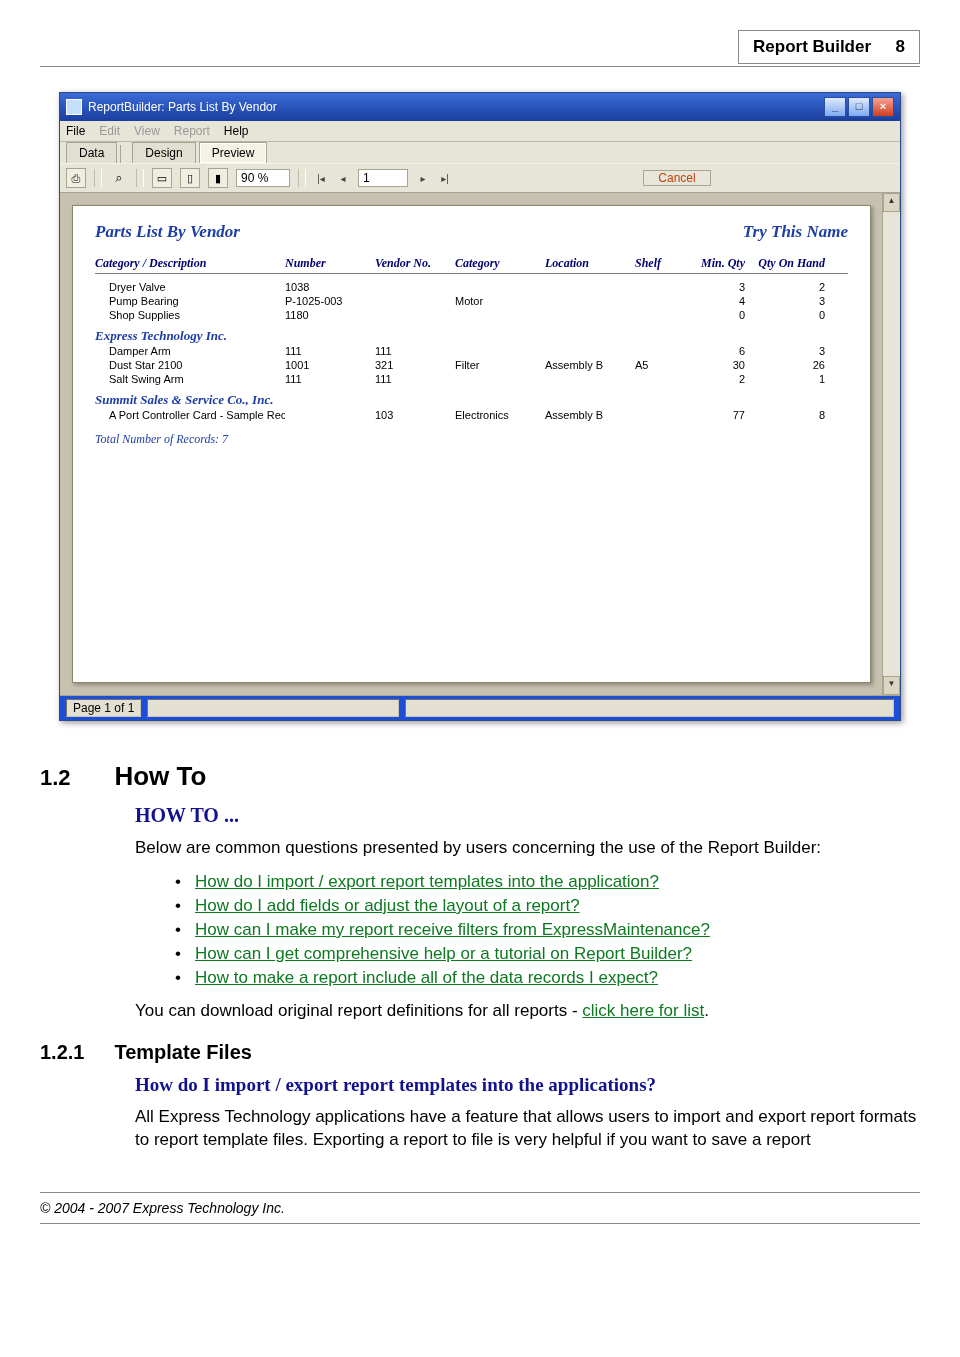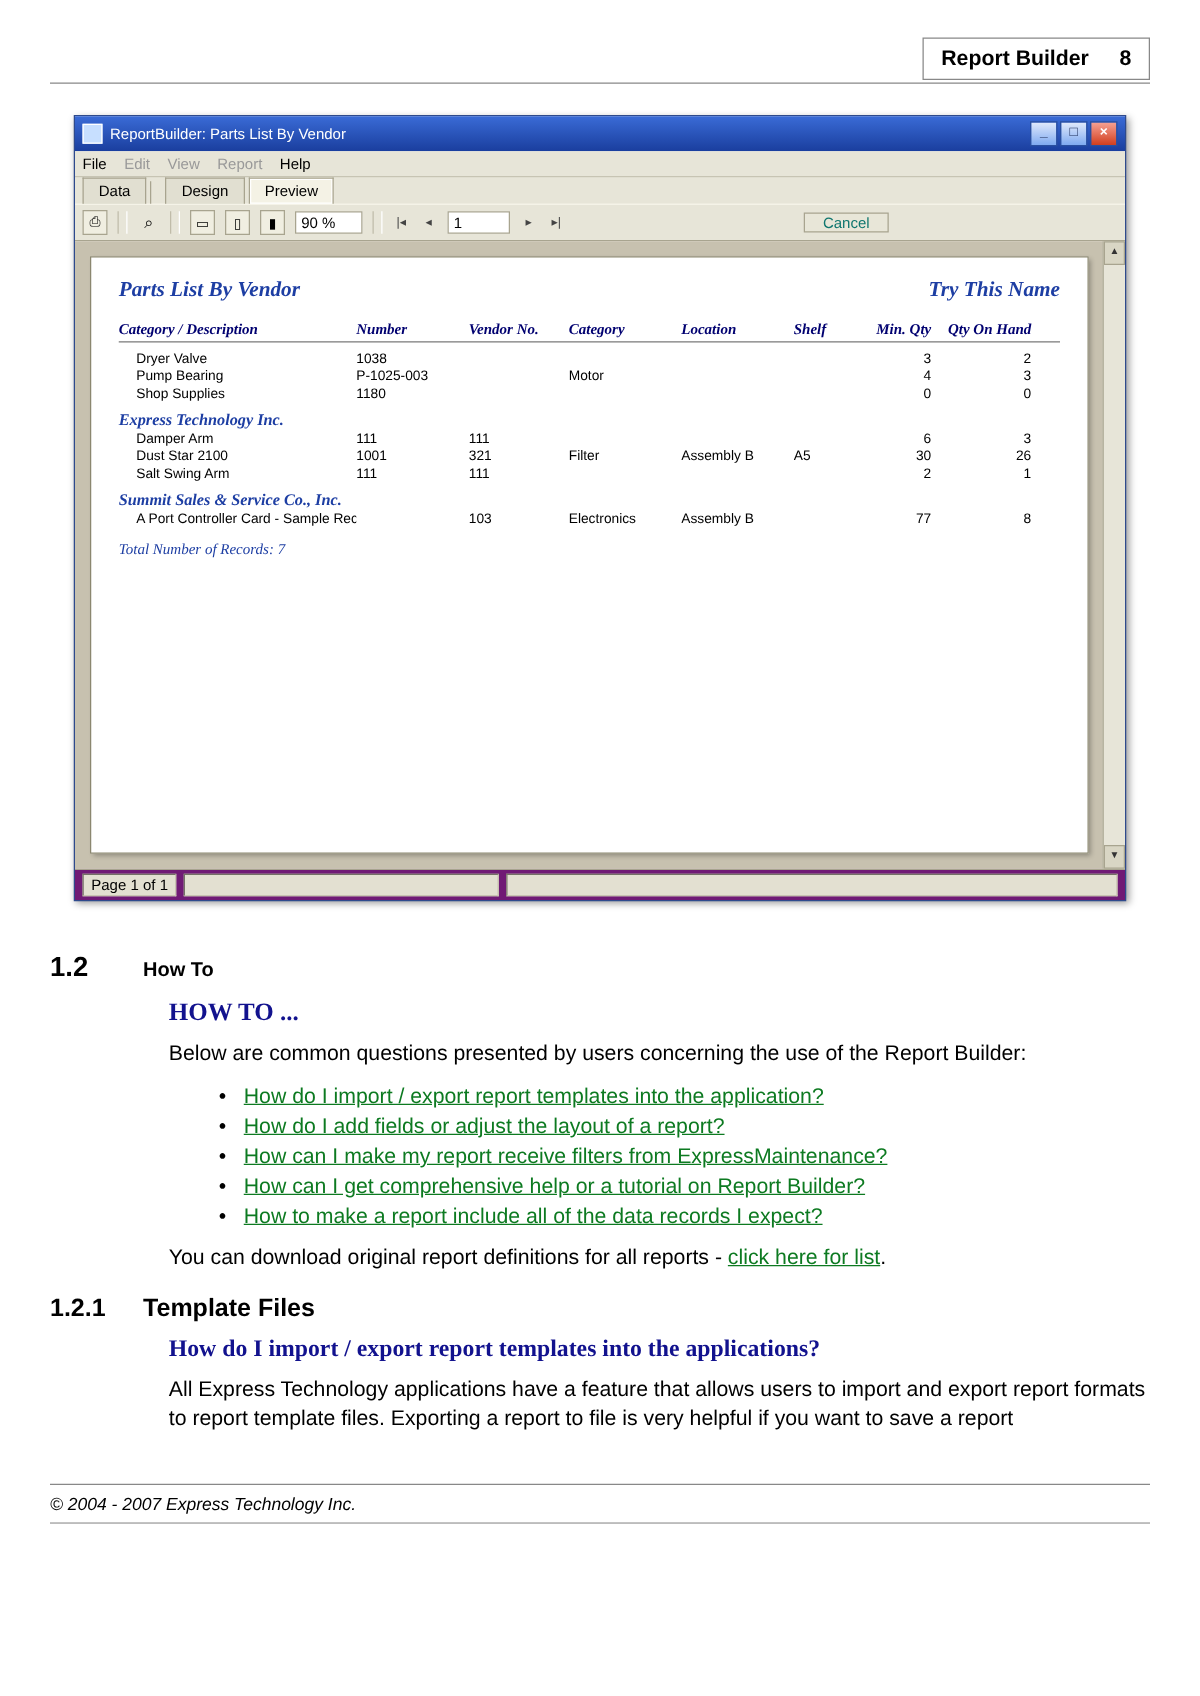--- a/index.html
+++ b/index.html
@@ -103,21 +103,21 @@
   }
   .tb-sep { width:6px; height:18px; border-left:1px solid #c0bca9; border-right:1px solid #fff; }
   .icon-btn {
     width:18px;height:18px;border:1px solid #a8a48f;background:#f0eee1;
     display:inline-flex;align-items:center;justify-content:center;font-size:11px;
   }
   .zoom-box {
     border:1px solid #a8a48f; background:#fff; padding:1px 4px; width:44px;
   }
   .page-box { border:1px solid #a8a48f; background:#fff; padding:1px 4px; width:40px; text-align:left; }
-  .tb-cancel { border:1px solid #a8a48f; background:#e8e6d8; padding:0 14px; color:#0f766e; }
+  .tb-cancel { border:1px solid #a8a48f; background:#e8e6d8; padding:0 14px; color:#c2410c; }
   .nav-btn { width:14px;height:14px;display:inline-flex;align-items:center;justify-content:center;color:#444;font-size:10px; }
 
   .preview-area {
     background:#c7c1af;
     padding:12px;
     position:relative;
   }
   .scrollbar {
     position:absolute;right:0;top:0;bottom:0;width:17px;background:#e7e5d8;border-left:1px solid #a8a48f;
     display:flex;flex-direction:column;justify-content:space-between;
@@ -138,31 +138,31 @@
   .c-desc{width:190px;} .c-num{width:90px;} .c-ven{width:80px;} .c-cat{width:90px;}
   .c-loc{width:90px;} .c-shelf{width:50px;} .c-min{width:60px;text-align:right;} .c-onhand{width:80px;text-align:right;}
 
   .data-row { display:flex; font-size:11px; padding:1px 0;}
   .data-row div { white-space:nowrap; overflow:hidden; text-overflow:clip; }
   .group-label { color:#1d3ea3; font-family:"Times New Roman",serif; font-weight:bold;font-style:italic;font-size:13px; margin-top:6px; }
   .total-row { color:#1d3ea3; font-family:"Times New Roman",serif; font-style:italic; font-size:12px; margin-top:10px; }
   .indent-row .c-desc { padding-left:14px; width:176px; }
 
   .statusbar {
-    background:#701a75;border-top:1px solid #a8a48f;
+    background:#1d4ed8;border-top:1px solid #a8a48f;
     padding:3px 6px;font-size:12px;
     display:flex;
   }
   .status-cell { border:1px inset #c8c4b0; padding:1px 6px; background:#e3e0d1; }
   .status-rest { flex:1; border:1px inset #c8c4b0; background:#e3e0d1; margin-left:6px; }
   .status-mid { width:250px; border:1px inset #c8c4b0; background:#e3e0d1; margin-left:6px; }
 
   
   .sec-num { font-size:22px; font-weight:bold; display:inline-block; width:70px;}
-  .sec-title { font-size:16px; font-weight:bold; font-family: Arial, sans-serif; }
+  .sec-title { font-size:26px; font-weight:bold; font-family: Arial, sans-serif; }
   .sub-title { font-family:"Times New Roman",serif; color:#12128e; font-weight:bold; font-size:20px; margin:12px 0 10px 95px; }
   .body-text { font-size:17px; margin-left:95px; line-height:1.35; }
   .ul-list { margin:12px 0 12px 135px; padding:0; font-size:17px; }
   .ul-list li { margin:4px 0; list-style:none; position:relative; padding-left:20px; }
   .ul-list li::before { content:"•"; position:absolute; left:0; color:#000; }
   .ul-list a { color:#0d7a21; text-decoration:underline; }
   .inline-link { color:#0d7a21; text-decoration:underline; }
   .sub2-title { font-family:"Times New Roman",serif; color:#12128e; font-weight:bold; font-size:19px; margin:10px 0 10px 95px; }
 
   .footer {

